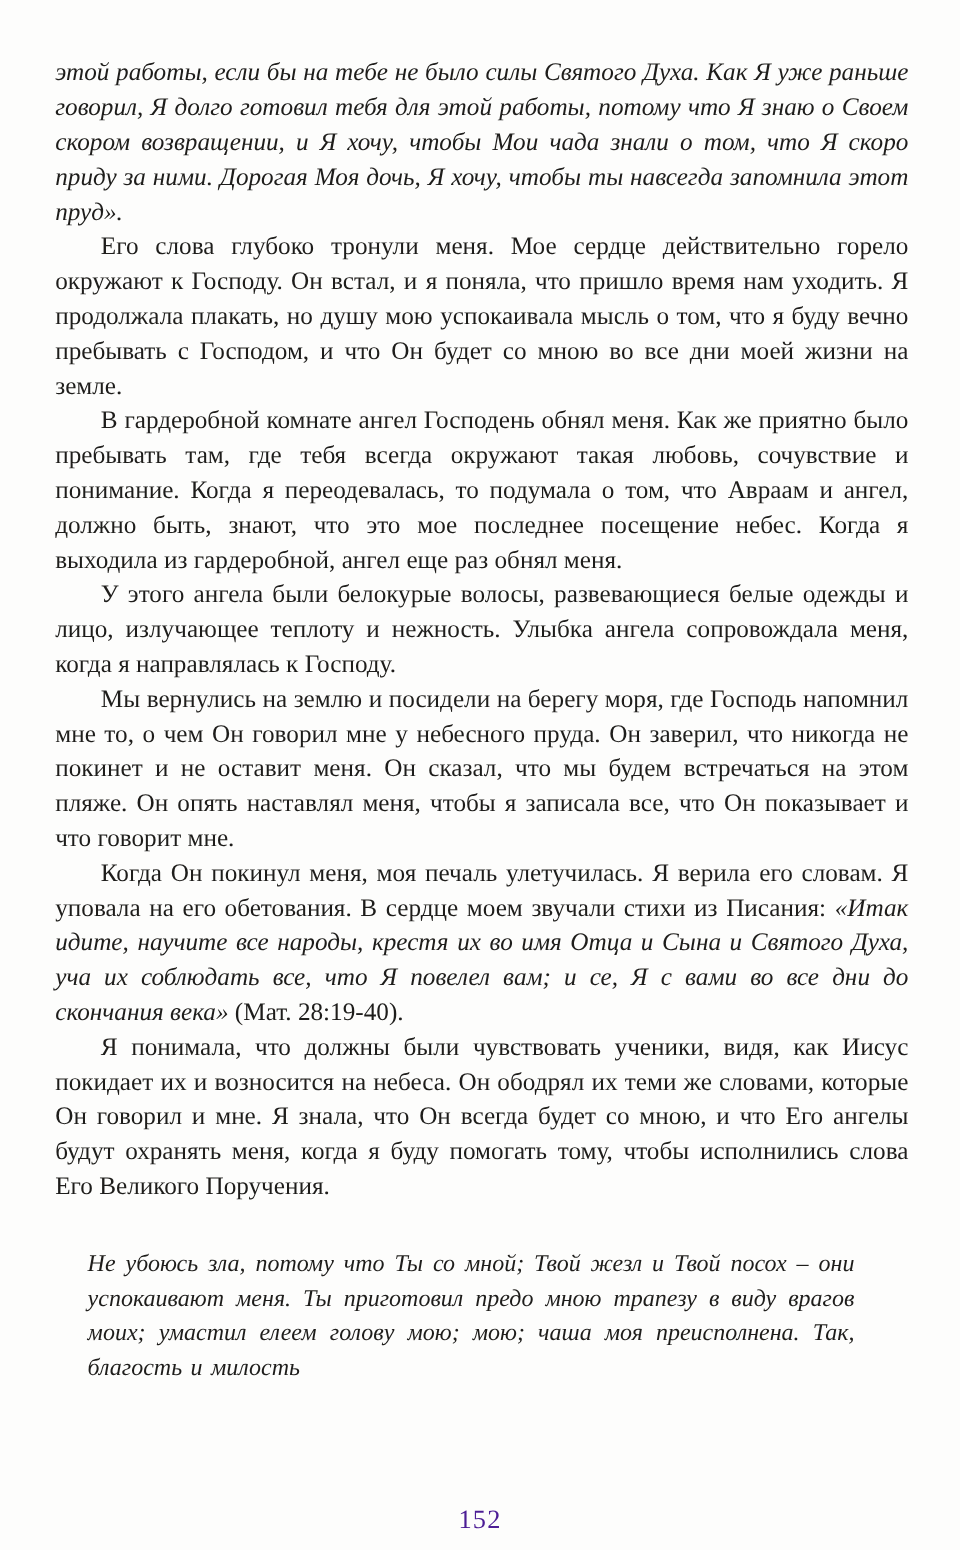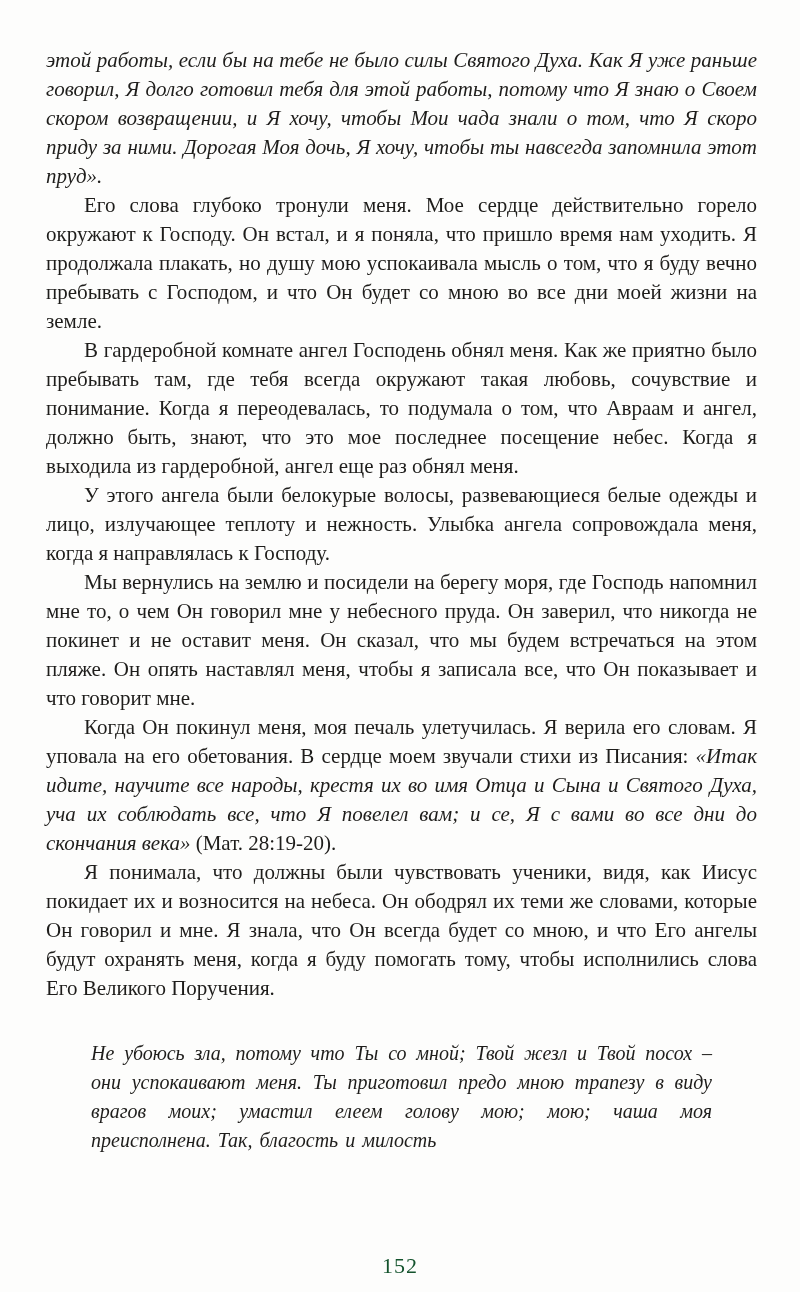--- a/index.html
+++ b/index.html
@@ -19,48 +19,48 @@
   .text-block p {
     margin: 0;
     text-align: justify;
     text-indent: 38px;
   }
   p.continuation {
     text-indent: 0;
   }
   .italic { font-style: italic; margin-top: 14px; }
   blockquote.psalm {
-    margin: 36px 45px 0 45px;
+    margin: 36px 45px 0 27px;
     font-style: italic;
     font-size: 20px;
     line-height: 29px;
     text-align: justify;
     word-spacing: 2px;
   }
   .footer {
     position: absolute;
     left: 0;
     right: 0;
     bottom: 12px;
     text-align: center;
     font-size: 22px;
     letter-spacing: 1px;
-    color: #14532d;
+    color: #4c1d95;
   }
 </style>
 </head>
 <body>
 
 <div class="page">
   <div class="text-block">
     <p class="continuation italic">этой работы, если бы на тебе не было силы Святого Духа. Как Я уже раньше говорил, Я долго готовил тебя для этой работы, потому что Я знаю о Своем скором возвращении, и Я хочу, чтобы Мои чада знали о том, что Я скоро приду за ними. Дорогая Моя дочь, Я хочу, чтобы ты навсегда запомнила этот пруд».</p>
     <p>Его слова глубоко тронули меня. Мое сердце действительно горело окружают к Господу. Он встал, и я поняла, что пришло время нам уходить. Я продолжала плакать, но душу мою успокаивала мысль о том, что я буду вечно пребывать с Господом, и что Он будет со мною во все дни моей жизни на земле.</p>
     <p>В гардеробной комнате ангел Господень обнял меня. Как же приятно было пребывать там, где тебя всегда окружают такая любовь, сочувствие и понимание. Когда я переодевалась, то подумала о том, что Авраам и ангел, должно быть, знают, что это мое последнее посещение небес. Когда я выходила из гардеробной, ангел еще раз обнял меня.</p>
     <p>У этого ангела были белокурые волосы, развевающиеся белые одежды и лицо, излучающее теплоту и нежность. Улыбка ангела сопровождала меня, когда я направлялась к Господу.</p>
     <p>Мы вернулись на землю и посидели на берегу моря, где Господь напомнил мне то, о чем Он говорил мне у небесного пруда. Он заверил, что никогда не покинет и не оставит меня. Он сказал, что мы будем встречаться на этом пляже. Он опять наставлял меня, чтобы я записала все, что Он показывает и что говорит мне.</p>
-    <p><span>Когда Он покинул меня, моя печаль улетучилась. Я верила его словам. Я уповала на его обетования. В сердце моем звучали стихи из Писания: </span><span class="italic">«Итак идите, научите все народы, крестя их во имя Отца и Сына и Святого Духа, уча их соблюдать все, что Я повелел вам; и се, Я с вами во все дни до скончания века»</span><span> (Мат. 28:19-20).</span></p>
+    <p><span>Когда Он покинул меня, моя печаль улетучилась. Я верила его словам. Я уповала на его обетования. В сердце моем звучали стихи из Писания: </span><span class="italic">«Итак идите, научите все народы, крестя их во имя Отца и Сына и Святого Духа, уча их соблюдать все, что Я повелел вам; и се, Я с вами во все дни до скончания века»</span><span> (Мат. 28:19-40).</span></p>
     <p>Я понимала, что должны были чувствовать ученики, видя, как Иисус покидает их и возносится на небеса. Он ободрял их теми же словами, которые Он говорил и мне. Я знала, что Он всегда будет со мною, и что Его ангелы будут охранять меня, когда я буду помогать тому, чтобы исполнились слова Его Великого Поручения.</p>
     <blockquote class="psalm">Не убоюсь зла, потому что Ты со мной; Твой жезл и Твой посох – они успокаивают меня. Ты приготовил предо мною трапезу в виду врагов моих; умастил елеем голову мою; мою; чаша моя преисполнена. Так, благость и милость</blockquote>
   </div>
   <div class="footer">
     <span>152</span>
   </div>
 </div>
 
 </body></html>

